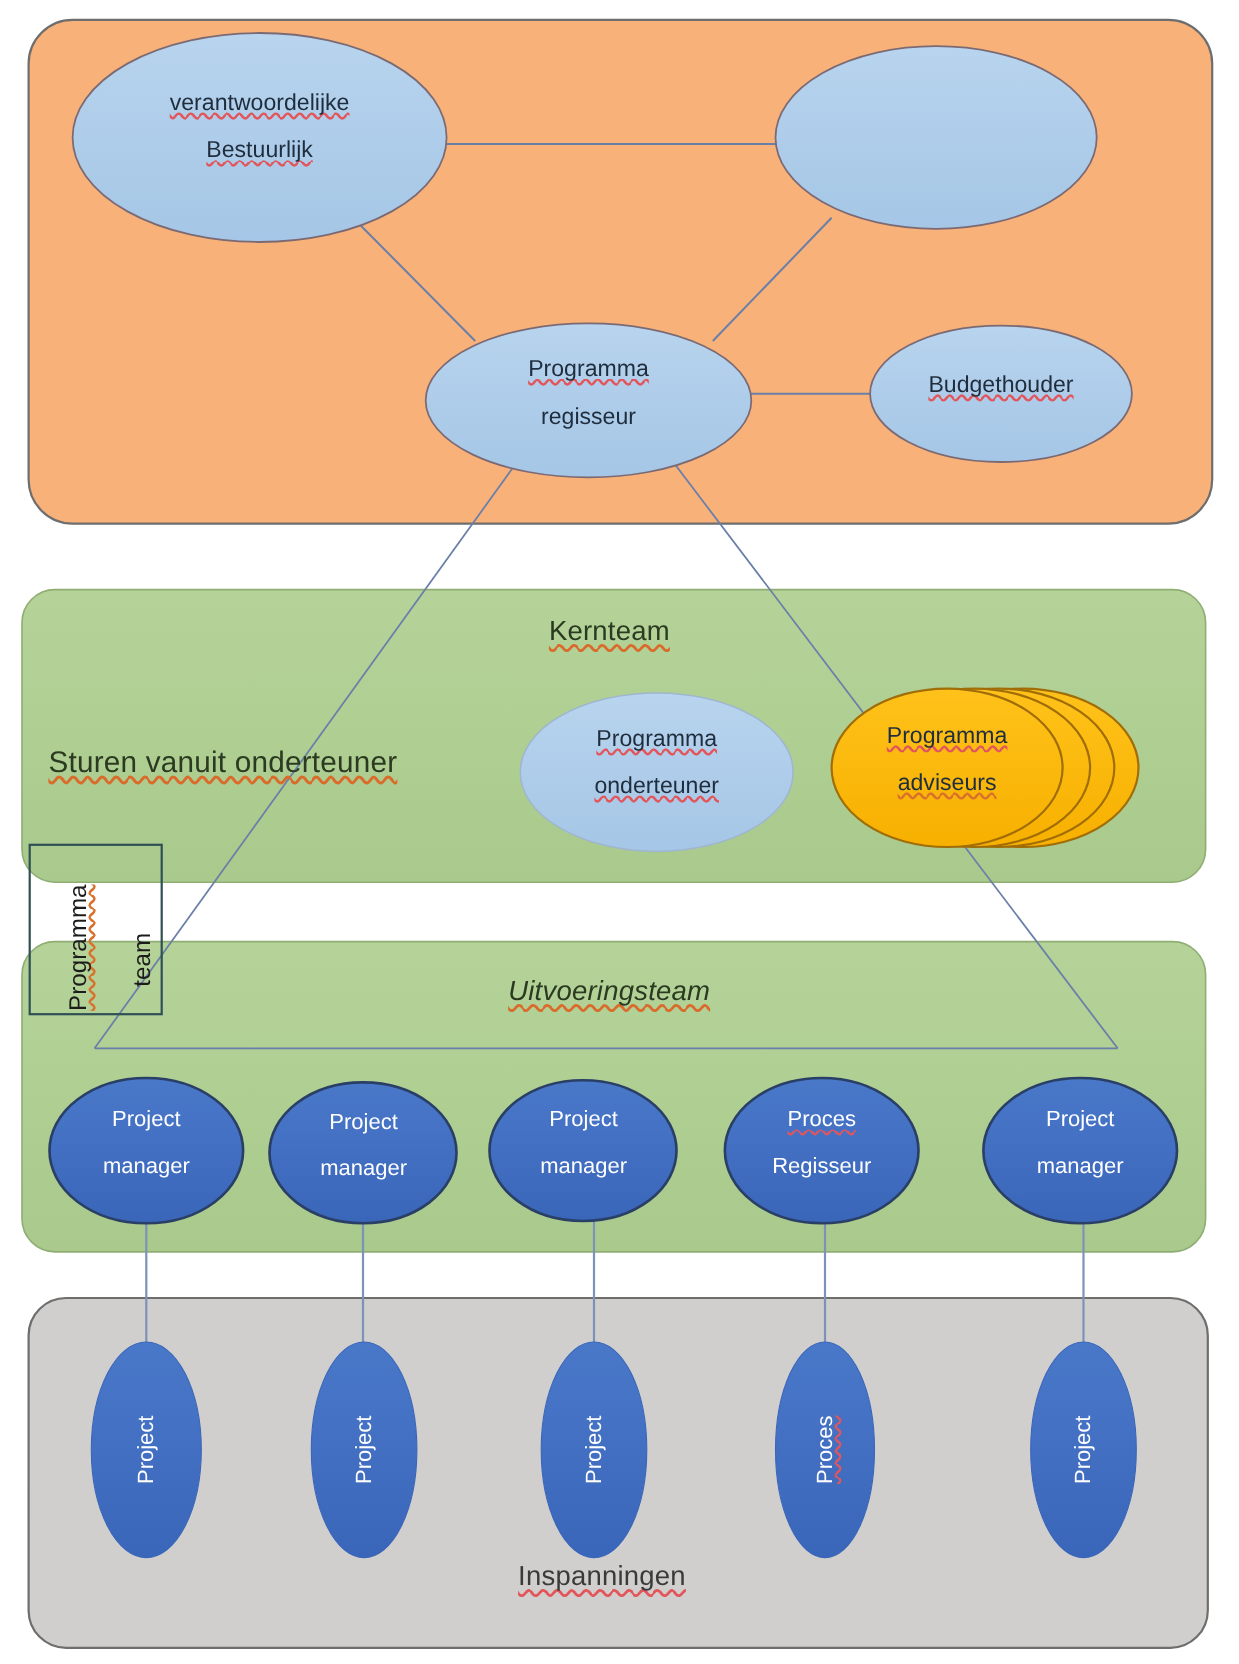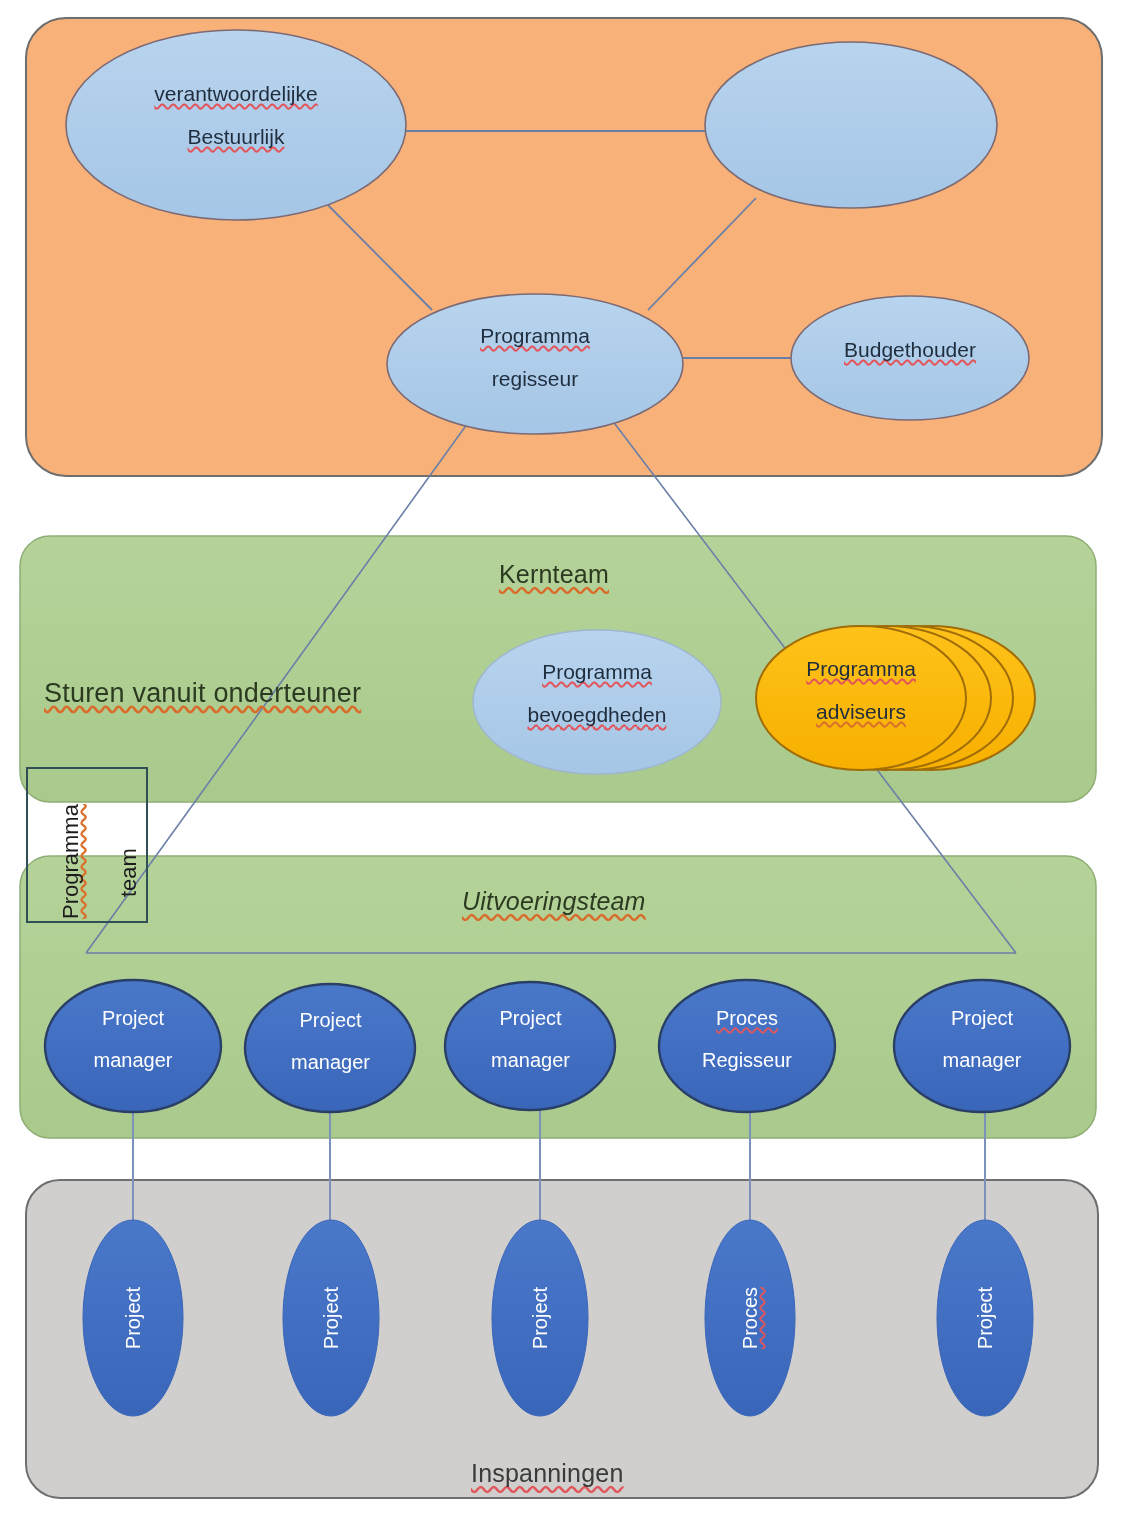--- a/index.html
+++ b/index.html
@@ -202,21 +202,21 @@
     <span class="ln sp">Programma</span>
     <span class="ln">regisseur</span>
   </div>
 
   <div class="node-label lbl-dark" style="left:791px; top:339px; width:238px;">
     <span class="ln sp">Budgethouder</span>
   </div>
 
   <div class="node-label lbl-dark" style="left:473px; top:661px; width:248px;">
     <span class="ln sp">Programma</span>
-    <span class="ln sp">bevoegdheden</span>
+    <span class="ln sp">onderteuner</span>
   </div>
 
   <div class="node-label lbl-dark" style="left:756px; top:658px; width:210px;">
     <span class="ln sp">Programma</span>
     <span class="ln spo">adviseurs</span>
   </div>
 
   <div class="node-label lbl-white" style="left:43px; top:1008px; width:180px;">
     <span class="ln">Project</span>
     <span class="ln">manager</span>
@@ -253,20 +253,20 @@
   <div class="node-label lbl-white rot90" style="left:910px; top:1308px; width:150px;">
     <span class="ln">Project</span>
   </div>
 
   <div class="band-text orangewave" style="left:499px; top:560px;text-align:right;">Kernteam</div>
 
   <div class="band-text orangewave" style="left:44px; top:678px; font-size:27px;">Sturen vanuit onderteuner</div>
 
   <div class="band-text orangewave" style="left:462px; top:887px;font-style:italic;">Uitvoeringsteam</div>
 
-  <div class="band-text redwave" style="left:471px; top:1459px;">Inspanningen</div>
+  <div class="band-text redwave" style="left:471px; top:1419px;">Inspanningen</div>
 
   <div class="vbox" style="left:26px; top:767px; width:118px; height:152px;">
     <div class="vtxt sp" style="left:30px; top:150px; transform: rotate(-90deg);">Programma</div>
     <div class="vtxt" style="left:88px; top:128px; transform: rotate(-90deg);">team</div>
   </div>
 
 </div>
 
 </body></html>

